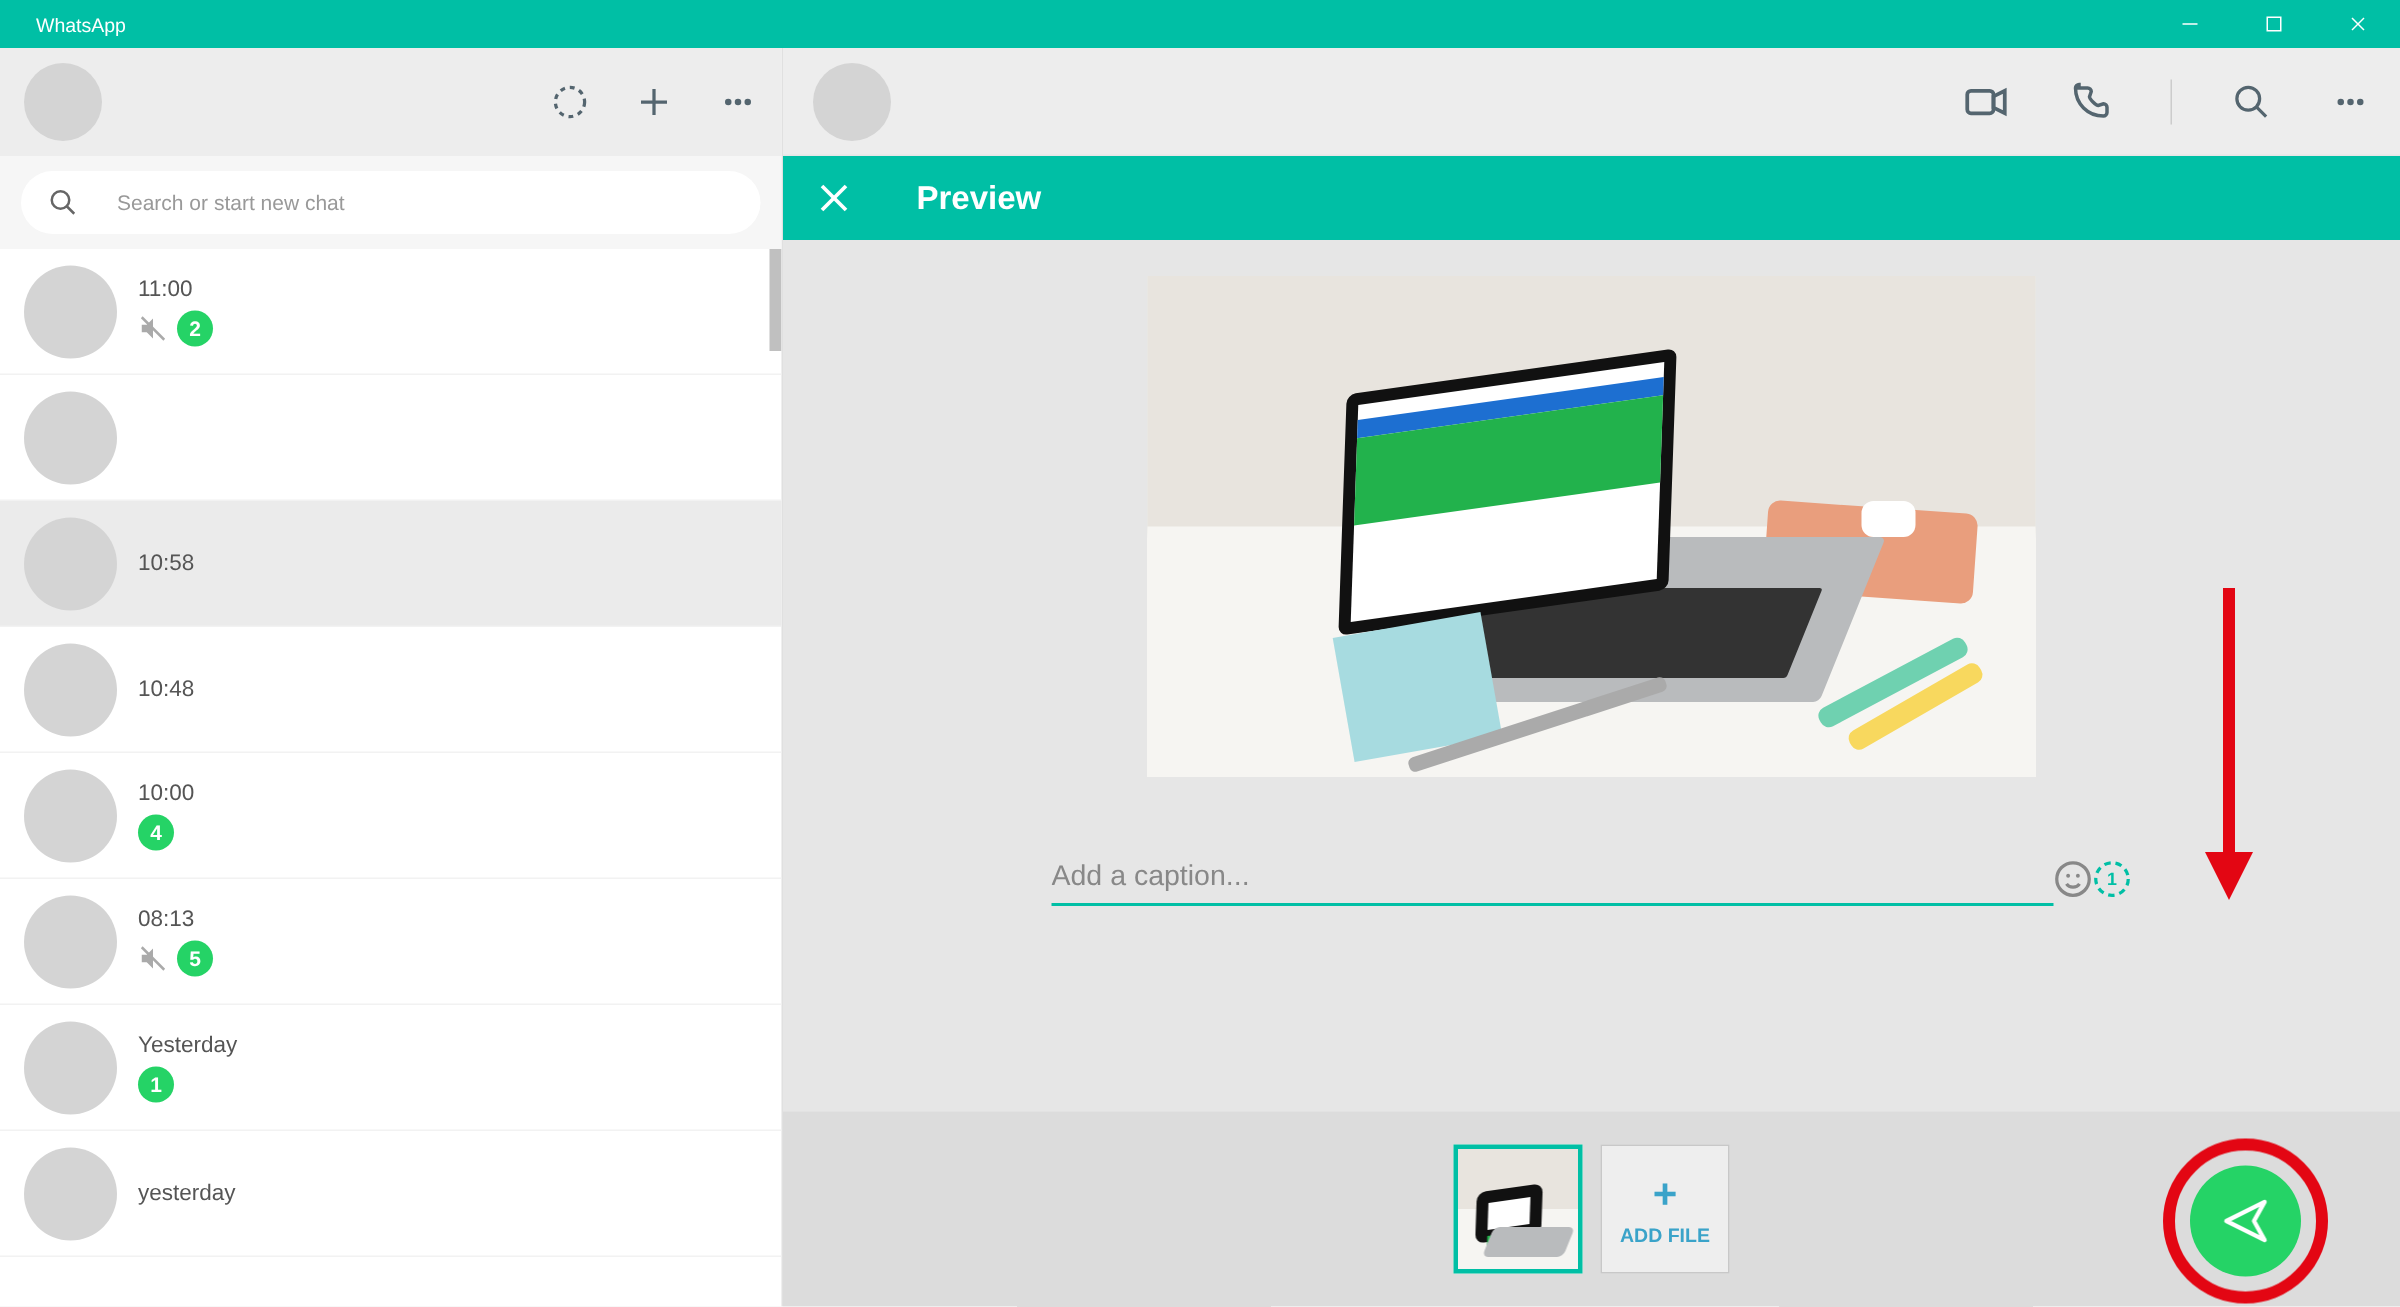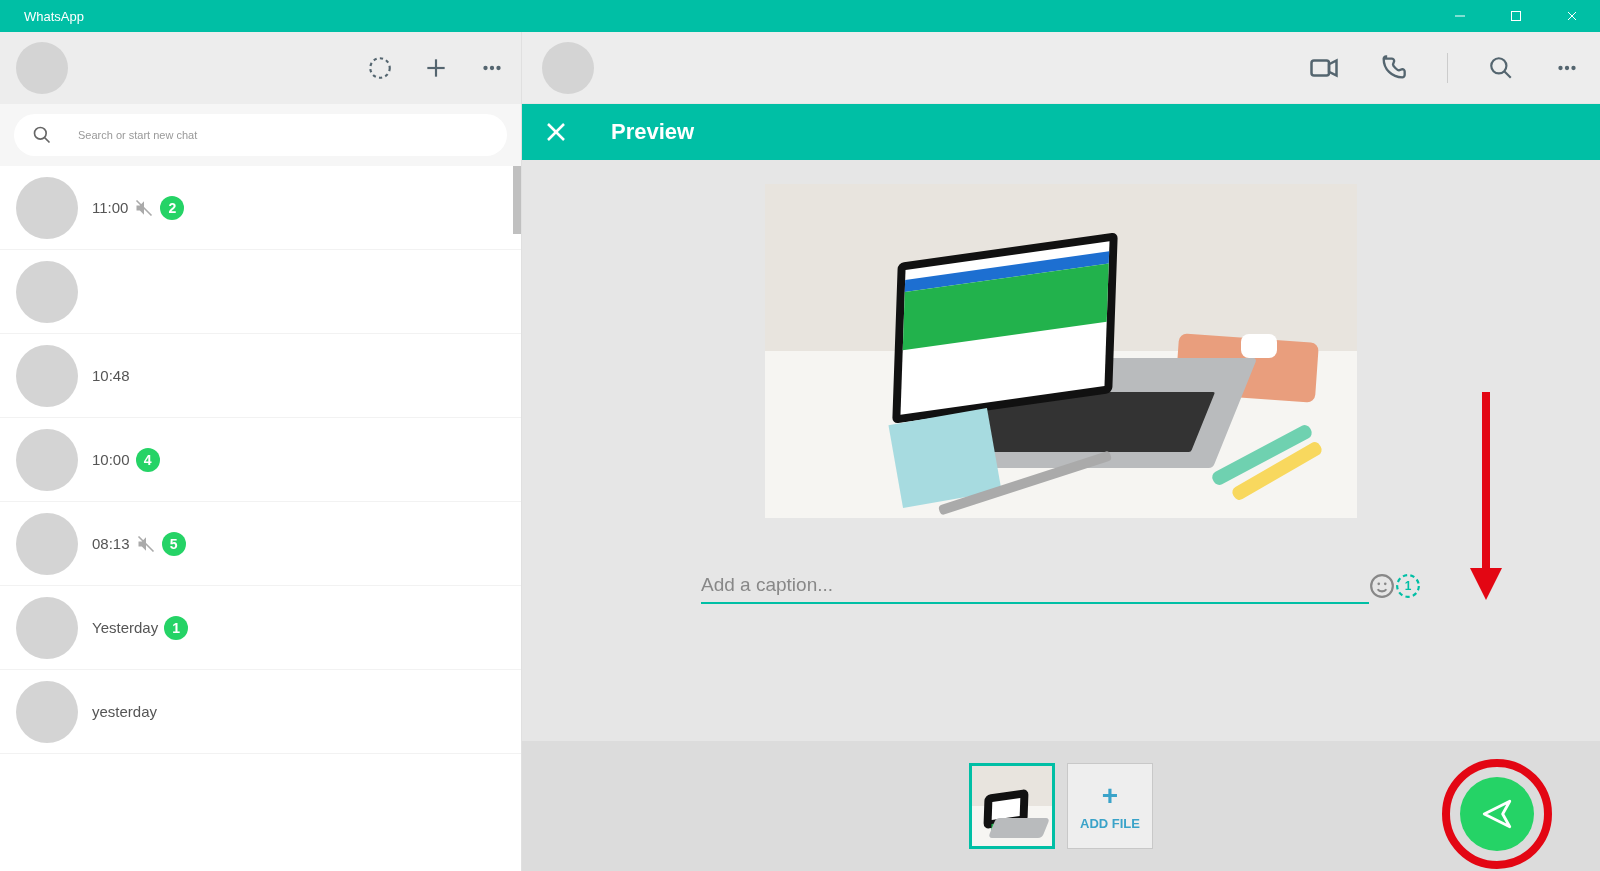--- a/index.html
+++ b/index.html
@@ -71,21 +71,21 @@
   display: flex;
   align-items: center;
   padding: 0 18px;
   color: #999;
   gap: 26px;
 }
 .searchbox input {
   border: none;
   outline: none;
   flex: 1;
-  font-size: 11px;
+  font-size: 14px;
   color: #4c1d95;
 }
 .searchbox input::placeholder { color: #999; }
 .chatlist { flex: 1; overflow-y: hidden; position: relative; }
 .chat-item {
   display: flex;
   align-items: center;
   padding: 12px 16px;
   border-bottom: 1px solid #f2f2f2;
   height: 84px;
@@ -95,21 +95,22 @@
 .chat-avatar {
   width: 62px;
   height: 62px;
   border-radius: 50%;
   background: #d4d4d4;
   flex-shrink: 0;
 }
 .chat-meta {
   flex: 1;
   display: flex;
-  align-items: center;
+  flex-direction: column;
+  align-items: flex-start;
   gap: 6px;
 }
 .chat-time {
   font-size: 15px;
   color: #555;
 }
 .chat-badges {
   display: flex;
   align-items: center;
   gap: 6px;
@@ -373,20 +374,26 @@
             </span>
             <span class="badge">2</span>
           </div>
         </div>
       </div>
 
       <div class="chat-item">
         <div class="chat-avatar"></div>
       </div>
 
+      <div class="chat-item selected">
+        <div class="chat-avatar"></div>
+        <div class="chat-meta">
+          <span class="chat-time">10:58</span>
+        </div>
+      </div>
 
       <div class="chat-item">
         <div class="chat-avatar"></div>
         <div class="chat-meta">
           <span class="chat-time">10:48</span>
         </div>
       </div>
 
       <div class="chat-item">
         <div class="chat-avatar"></div>

